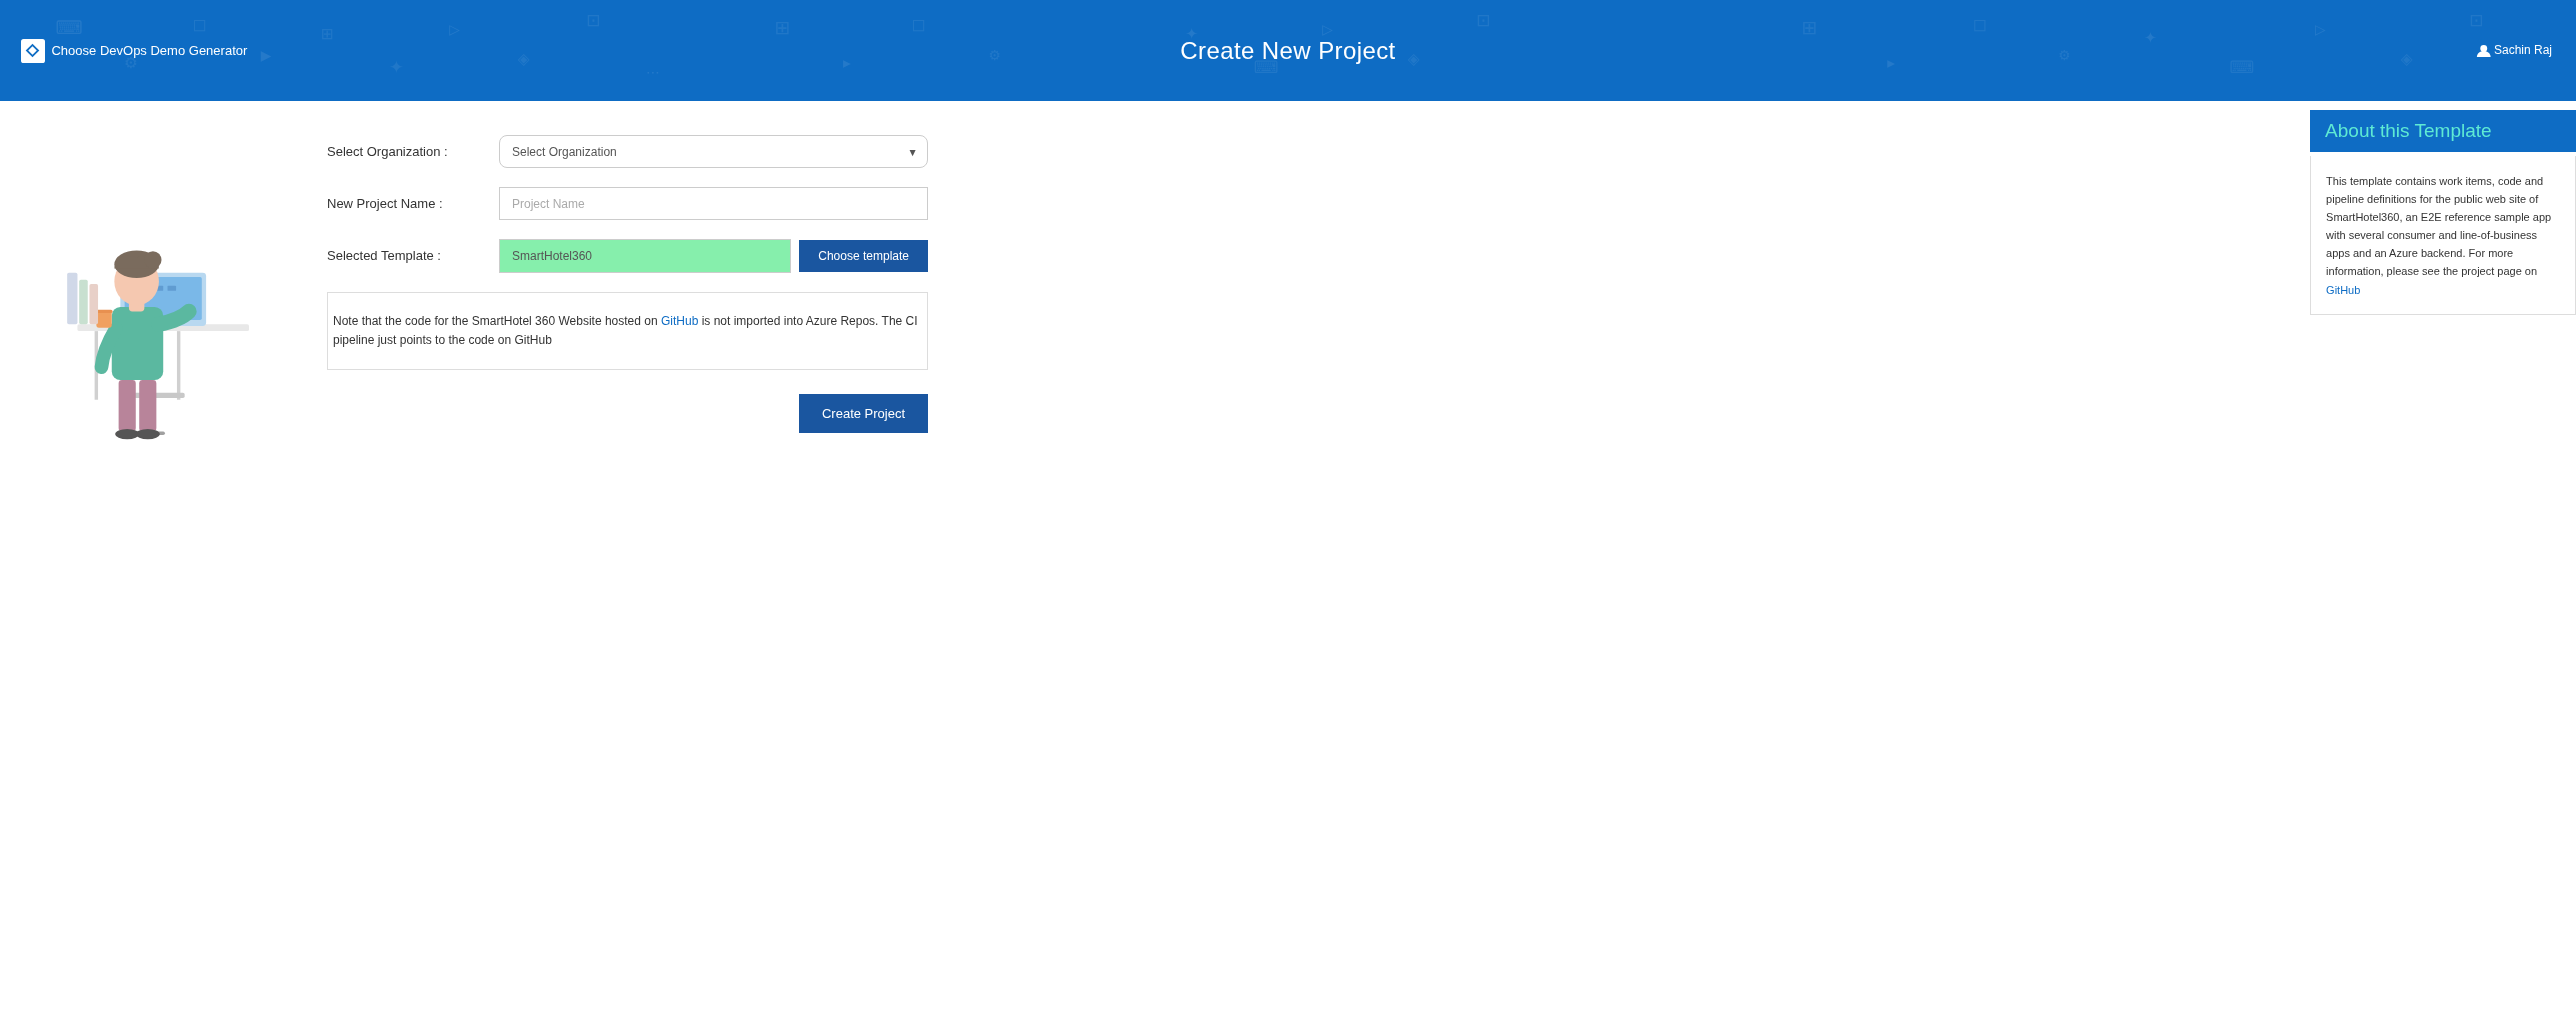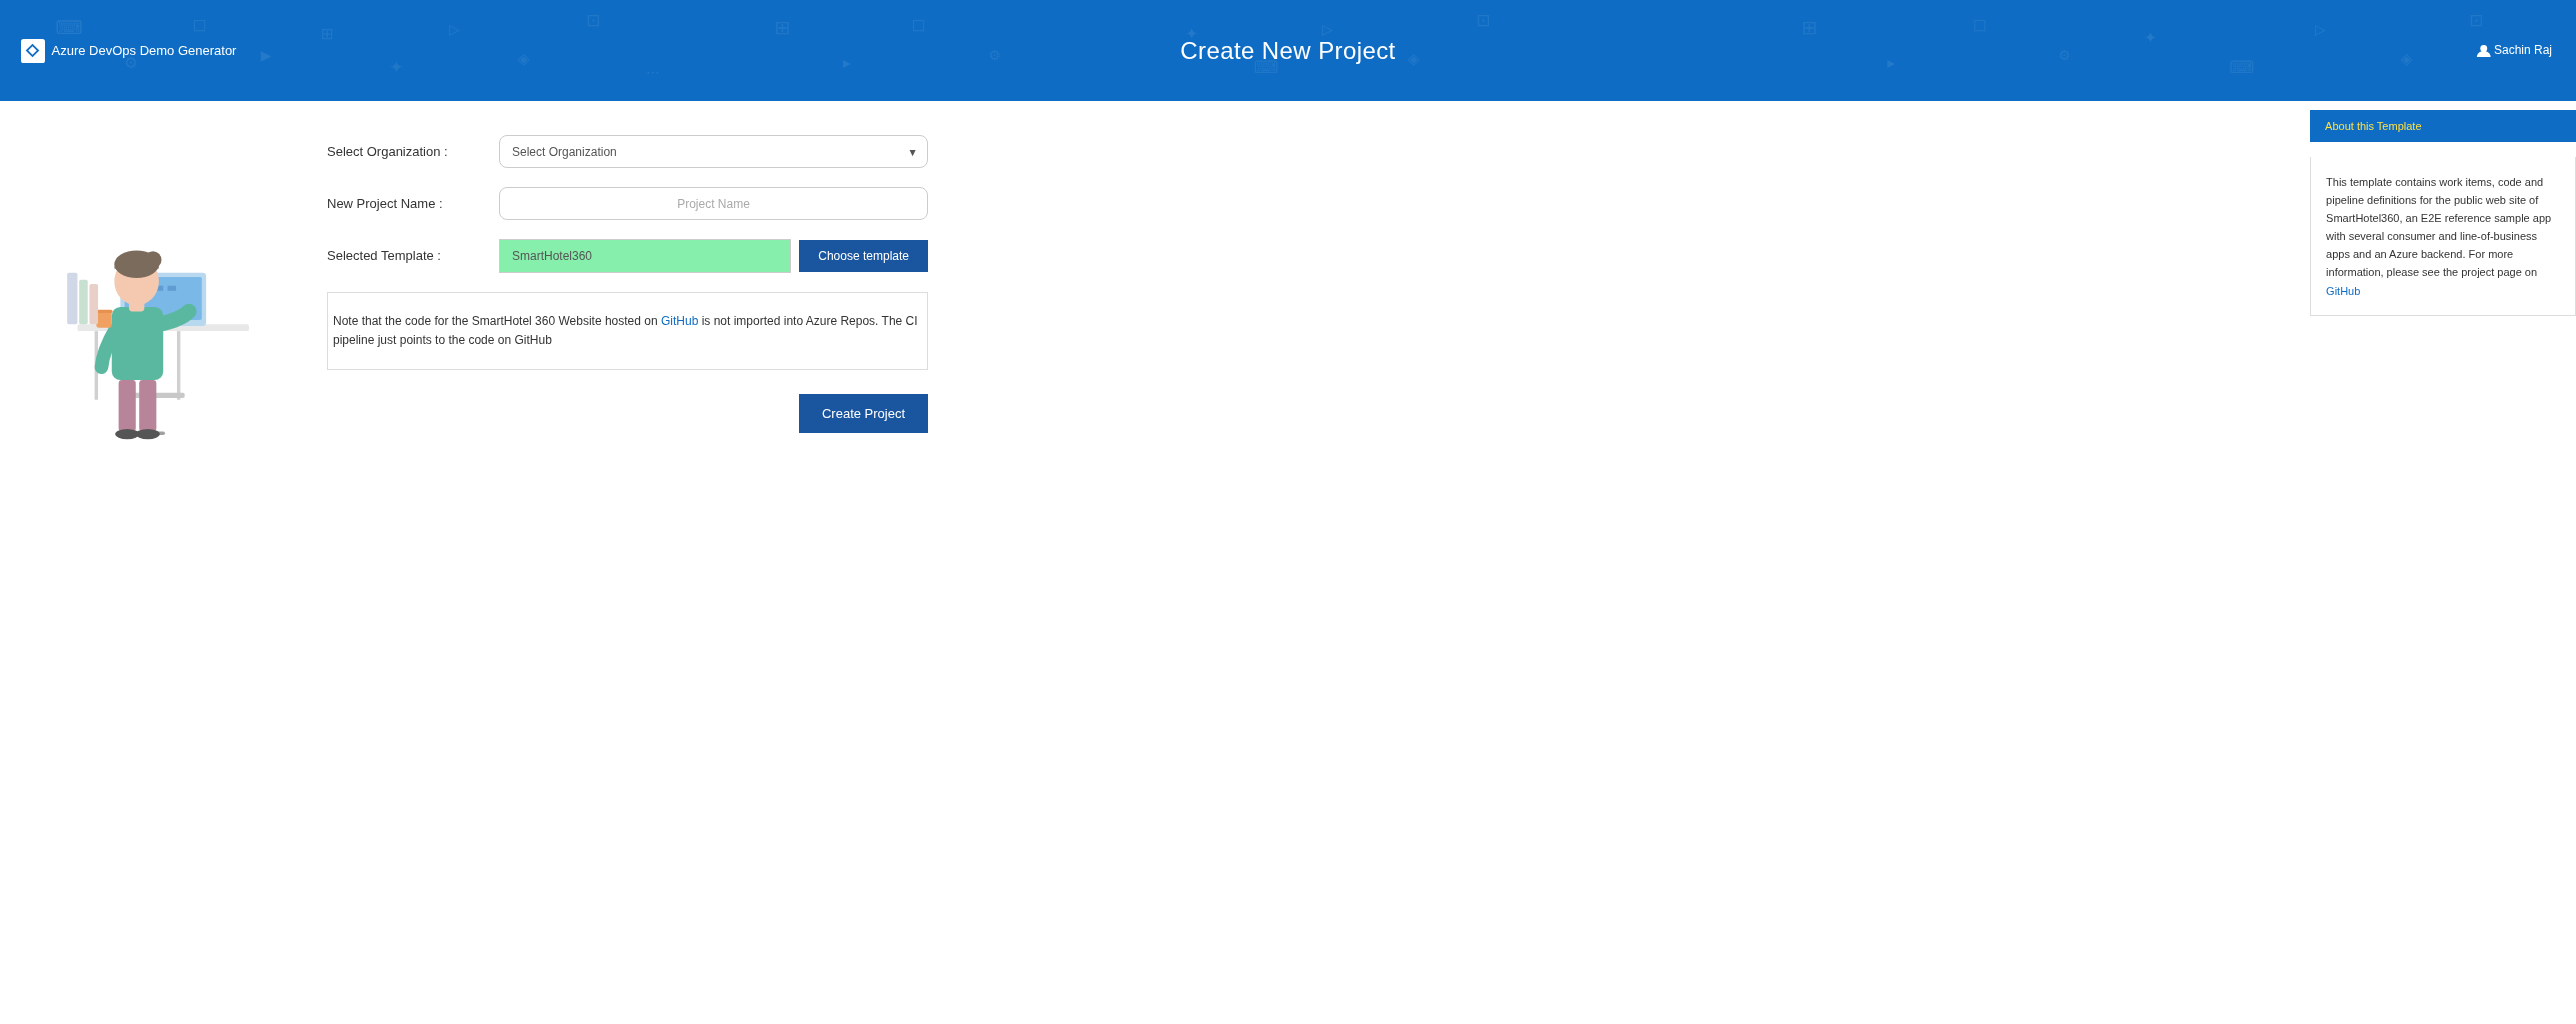--- a/index.html
+++ b/index.html
@@ -141,24 +141,23 @@
       transform: translateY(-50%);
       pointer-events: none;
       font-size: 10.3px;
       color: #555;
     }
     .text-input {
       width: 100%;
       padding: 8.6px 12px;
       font-size: 12px;
       border: 0.9px solid #ccc;
-      border-radius: 8px;
+      border-radius: 0;
       color: #999;
       background: #fff;
-      text-align: center;
     }
     .text-input::placeholder { color: #aaa; }
     .template-row {
       display: flex;
       align-items: center;
       gap: 8.6px;
       max-width: 429px;
     }
     .template-input {
       flex: 1;
@@ -213,25 +212,25 @@
     }
 
     
     .right-panel {
       width: 275px;
       flex-shrink: 0;
       padding: 8.6px 0 8.6px 8.6px;
     }
     .about-template-box {
       background: #0e6cc4;
-      color: #fde047;
+      color: #5eead4;
       padding: 10.3px 15.5px;
-      font-size: 11px;
+      font-size: 19px;
       font-weight: 500;
-      margin-bottom: 15px;
+      margin-bottom: 4px;
     }
     .about-template-body {
       border: 0.9px solid #ddd;
       border-top: none;
       padding: 15.5px 15.5px;
       font-size: 11px;
       color: #333;
       line-height: 1.65;
       background: #fff;
     }
@@ -277,21 +276,21 @@
     </svg>
   </div>
 
   <div class="header-logo">
     <div class="header-logo-icon">
       <svg viewBox="0 0 20 20" fill="#0e6cc4" xmlns="http://www.w3.org/2000/svg">
         <polygon points="2,10 10,2 18,10 10,18" fill="#0e6cc4"></polygon>
         <polygon points="5,10 10,5 15,10 10,15" fill="white"></polygon>
       </svg>
     </div>
-    <span>Azure DevOps Demo Generator</span>
+    <span>Choose DevOps Demo Generator</span>
   </div>
 
   <h1 class="header-title">Create New Project</h1>
 
   <div class="header-user">
     <svg width="15.5" height="15.5" viewBox="0 0 18 18" fill="white" xmlns="http://www.w3.org/2000/svg">
       <circle cx="9" cy="6" r="4" fill="white"></circle>
       <path d="M1 16c0-4 3.6-7 8-7s8 3 8 7" fill="white"></path>
     </svg>
     <span>Sachin Raj</span>

